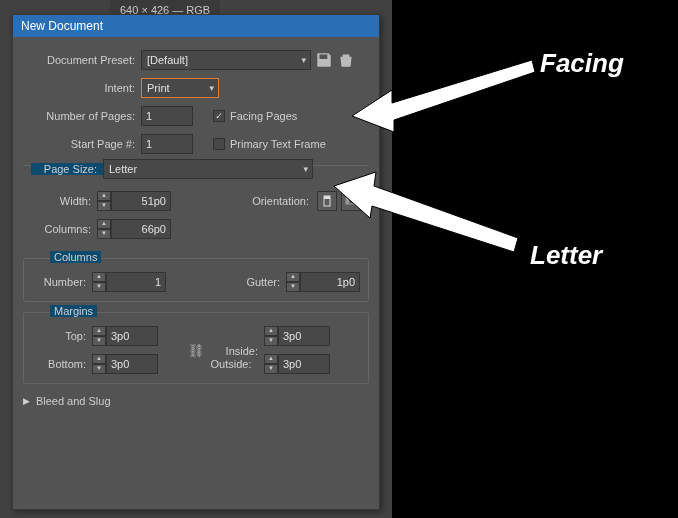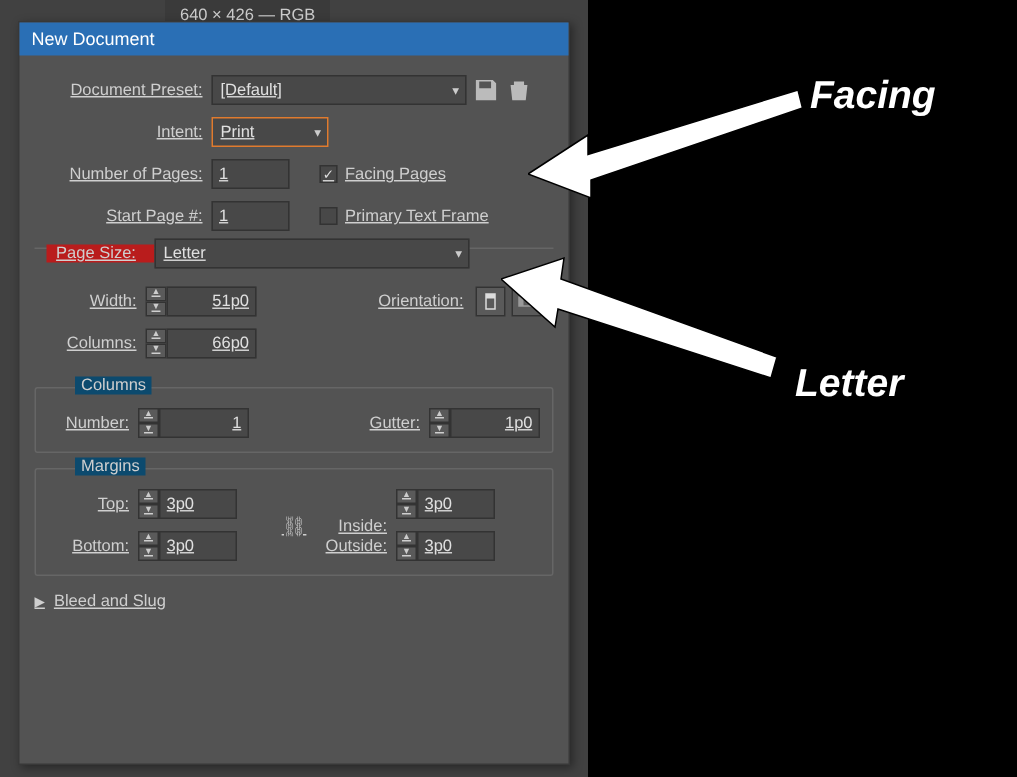--- a/index.html
+++ b/index.html
@@ -1,21 +1,21 @@
 <!DOCTYPE html>
 <html><head>
 <meta charset="utf-8">
 <style>
   * { box-sizing: border-box; margin: 0; padding: 0; font-family: "Segoe UI", Tahoma, sans-serif; }
   body { background: #000; width: 678px; height: 518px; position: relative; overflow: hidden; }
   .outer-panel { position: absolute; left: 0; top: 0; width: 392px; height: 518px; background: #414141; }
   .tab-scrap { position: absolute; left: 110px; top: 0; color: #ccc; font-size: 11px; padding: 4px 10px; background: #3a3a3a; }
   .dialog { position: absolute; left: 12px; top: 14px; width: 368px; height: 496px; background: #535353; border: 1px solid #383838; box-shadow: 2px 2px 6px rgba(0,0,0,0.4); }
   .titlebar { background: #2a6fb5; color: #ffffff; font-size: 12px; padding: 4px 8px; height: 22px; }
-  .content { padding: 12px 10px 10px 10px; color: #cfcfcf; font-size: 11px; text-decoration: underline; }
+  .content { padding: 12px 10px 10px 10px; color: #cfcfcf; font-size: 11px; }
   .row { display: flex; align-items: center; margin-bottom: 6px; height: 22px; }
   .lbl { text-align: right; padding-right: 6px; flex-shrink: 0; }
   .lbl-120 { width: 118px; }
   .sel { background: #484848; border: 1px solid #333; color: #e0e0e0; height: 20px; font-size: 11px; display: flex; align-items: center; padding: 0 5px; position: relative; }
   .sel::after { content: "▾"; position: absolute; right: 4px; font-size: 9px; color: #ccc; }
   .sel-200 { width: 170px; }
   .sel-90 { width: 78px; border: 1px solid #e07b2e; }
   .sel-210 { width: 210px; }
   .icon-btn { width: 18px; height: 18px; display: inline-flex; align-items: center; justify-content: center; margin-left: 4px; color: #bbb; font-size: 12px; }
   .inp { background: #484848; border: 1px solid #333; color: #e0e0e0; height: 20px; font-size: 11px; padding: 0 4px; }
@@ -86,21 +86,21 @@
       <span class="lbl lbl-120">Start Page #:</span>
       <input class="inp inp-52" value="1" style="">
       <div class="chk-group">
         <span class="chk"></span>
         <span>Primary Text Frame</span>
       </div>
     </div>
 
     <div class="fieldset" style="border-top:1px solid #666; border-left:none; border-right:none; border-bottom:none; border-radius:0; padding-bottom:2px;">
       <div class="row" style="margin-top:-20px; margin-bottom:10px;">
-        <span class="lbl" style="width:72px; text-align:center; background:#b91c1c; padding-left:0;">Page Size:</span>
+        <span class="lbl" style="width:72px; text-align:right; background:#0c4a6e; padding-left:0;">Page Size:</span>
         <div class="sel sel-210">
             <span>Letter</span>
           </div>
       </div>
       <div class="row">
         <span class="lbl" style="width:66px;">Width:</span>
         <div class="spin">
           <div class="spin-btns">
               <span>▲</span>
               <span>▼</span>
@@ -186,21 +186,21 @@
             <span class="lbl" style="width:60px;margin-top:30px;">Inside:</span>
             <div class="spin">
               <div class="spin-btns">
                   <span>▲</span>
                   <span>▼</span>
                 </div>
               <input class="inp inp-52" value="3p0" style="">
             </div>
           </div>
           <div class="row" style="margin-bottom:0;">
-            <span class="lbl" style="width:60px;">Outside:</span>
+            <span class="lbl" style="width:60px;text-align:center;">Outside:</span>
             <div class="spin">
               <div class="spin-btns">
                   <span>▲</span>
                   <span>▼</span>
                 </div>
               <input class="inp inp-52" value="3p0" style="">
             </div>
           </div>
         </div>
       </div>

